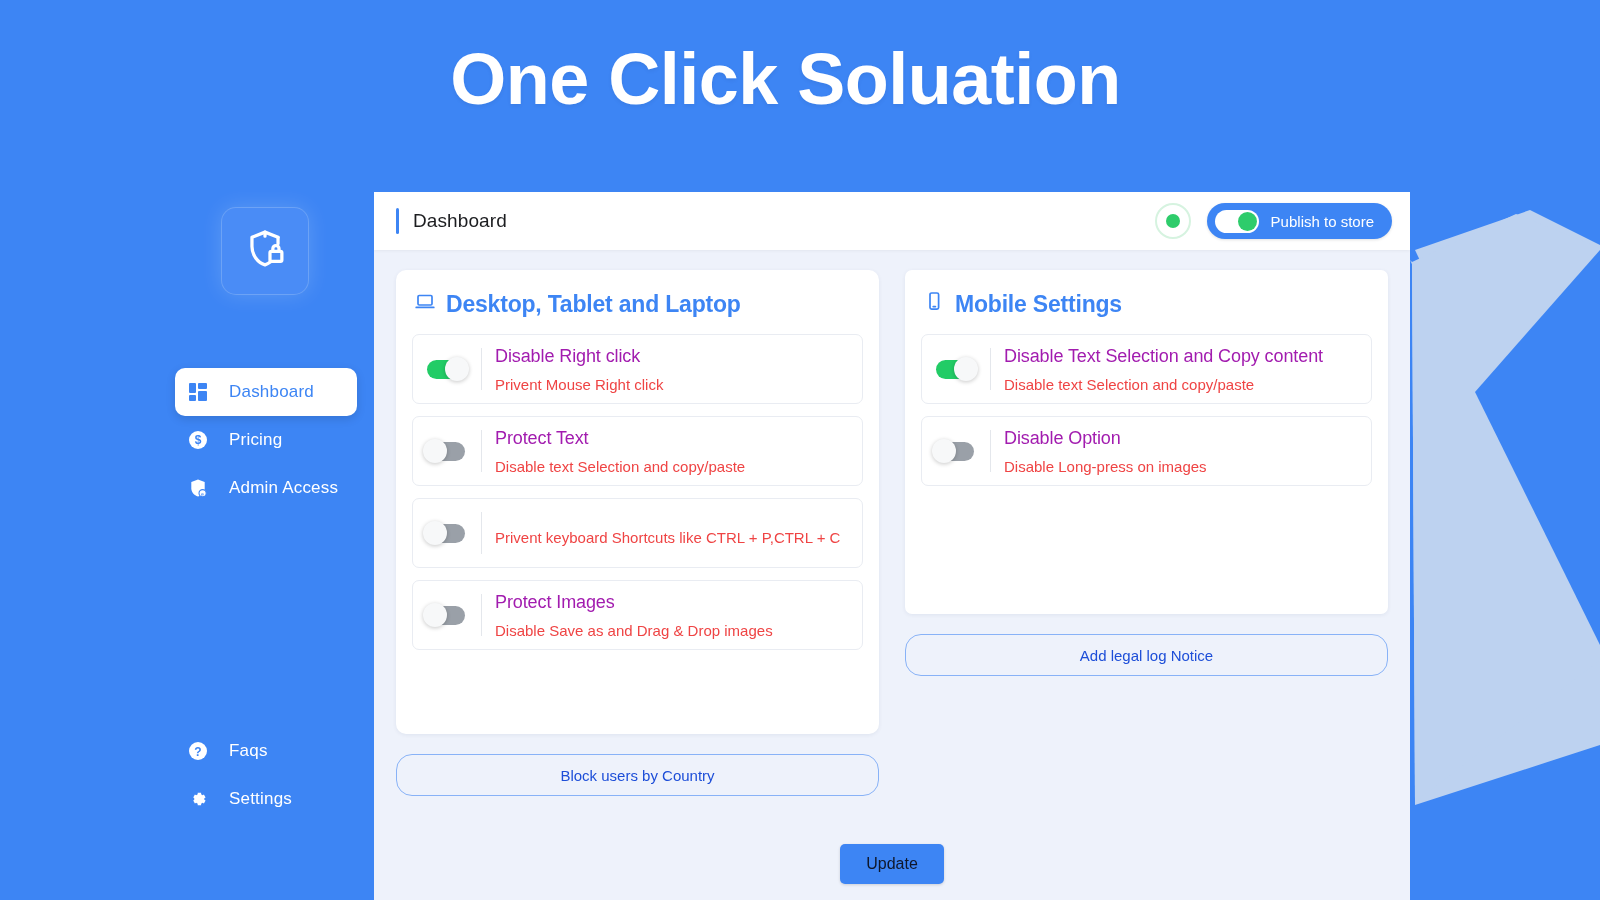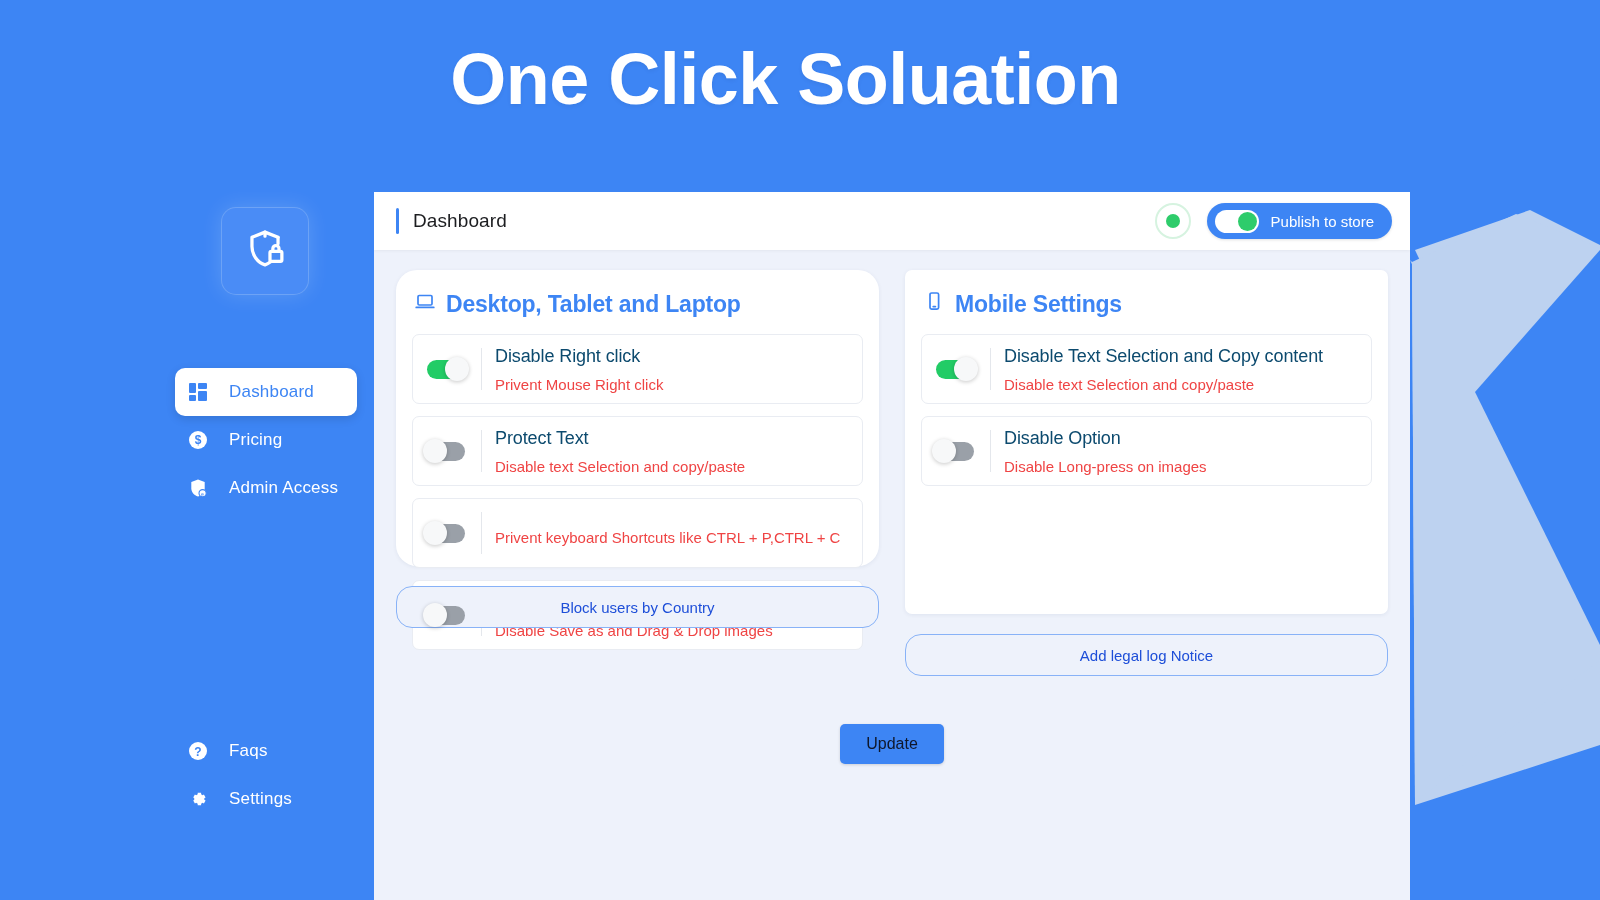--- a/index.html
+++ b/index.html
@@ -120,21 +120,21 @@
   
   .content { padding: 20px 22px 0 22px; display: flex; gap: 26px; }
   .col { width: 484px; display: flex; flex-direction: column; }
 
   .card {
     background: #ffffff;
     border-radius: 10px;
     box-shadow: 0 1px 4px rgba(20,40,90,0.07);
     padding: 18px 16px 16px 16px;
   }
-  .card.left { height: 296px; border-radius: 21px; }
+  .card.left { height: 464px; }
   .card.right { height: 344px; border-radius: 7px; }
 
   .card-head {
     display: flex; align-items: center; gap: 10px;
     color: #3d85f4; font-size: 23px; font-weight: bold;
     margin: 2px 0 16px 2px;
     letter-spacing: -0.2px;
   }
 
   .toggle-row {
@@ -161,21 +161,21 @@
     box-shadow: 0 1px 4px rgba(0,0,0,0.22);
   }
   .sw.on { background: #22cc66; }
   .sw.on .sw-knob { right: -4px; }
   .sw.off { background: #9aa0a8; }
   .sw.off .sw-knob { left: -4px; }
 
   .row-div { width: 1px; align-self: stretch; background: #e4e7ec; margin: 13px 13px 13px 0; flex: none; }
 
   .row-txt { display: flex; flex-direction: column; justify-content: center; }
-  .row-title { font-size: 18px; color: #0c4a6e; line-height: 1.25; letter-spacing: -0.1px; }
+  .row-title { font-size: 18px; color: #a21caf; line-height: 1.25; letter-spacing: -0.1px; }
   .row-sub { font-size: 15px; color: #ef4444; margin-top: 8px; }
 
   .wide-btn {
     margin-top: 20px;
     height: 42px;
     border: 1px solid #88b2f7;
     border-radius: 16px;
     background: #eef2fb;
     color: #1d4ed8;
     font-size: 15px;

